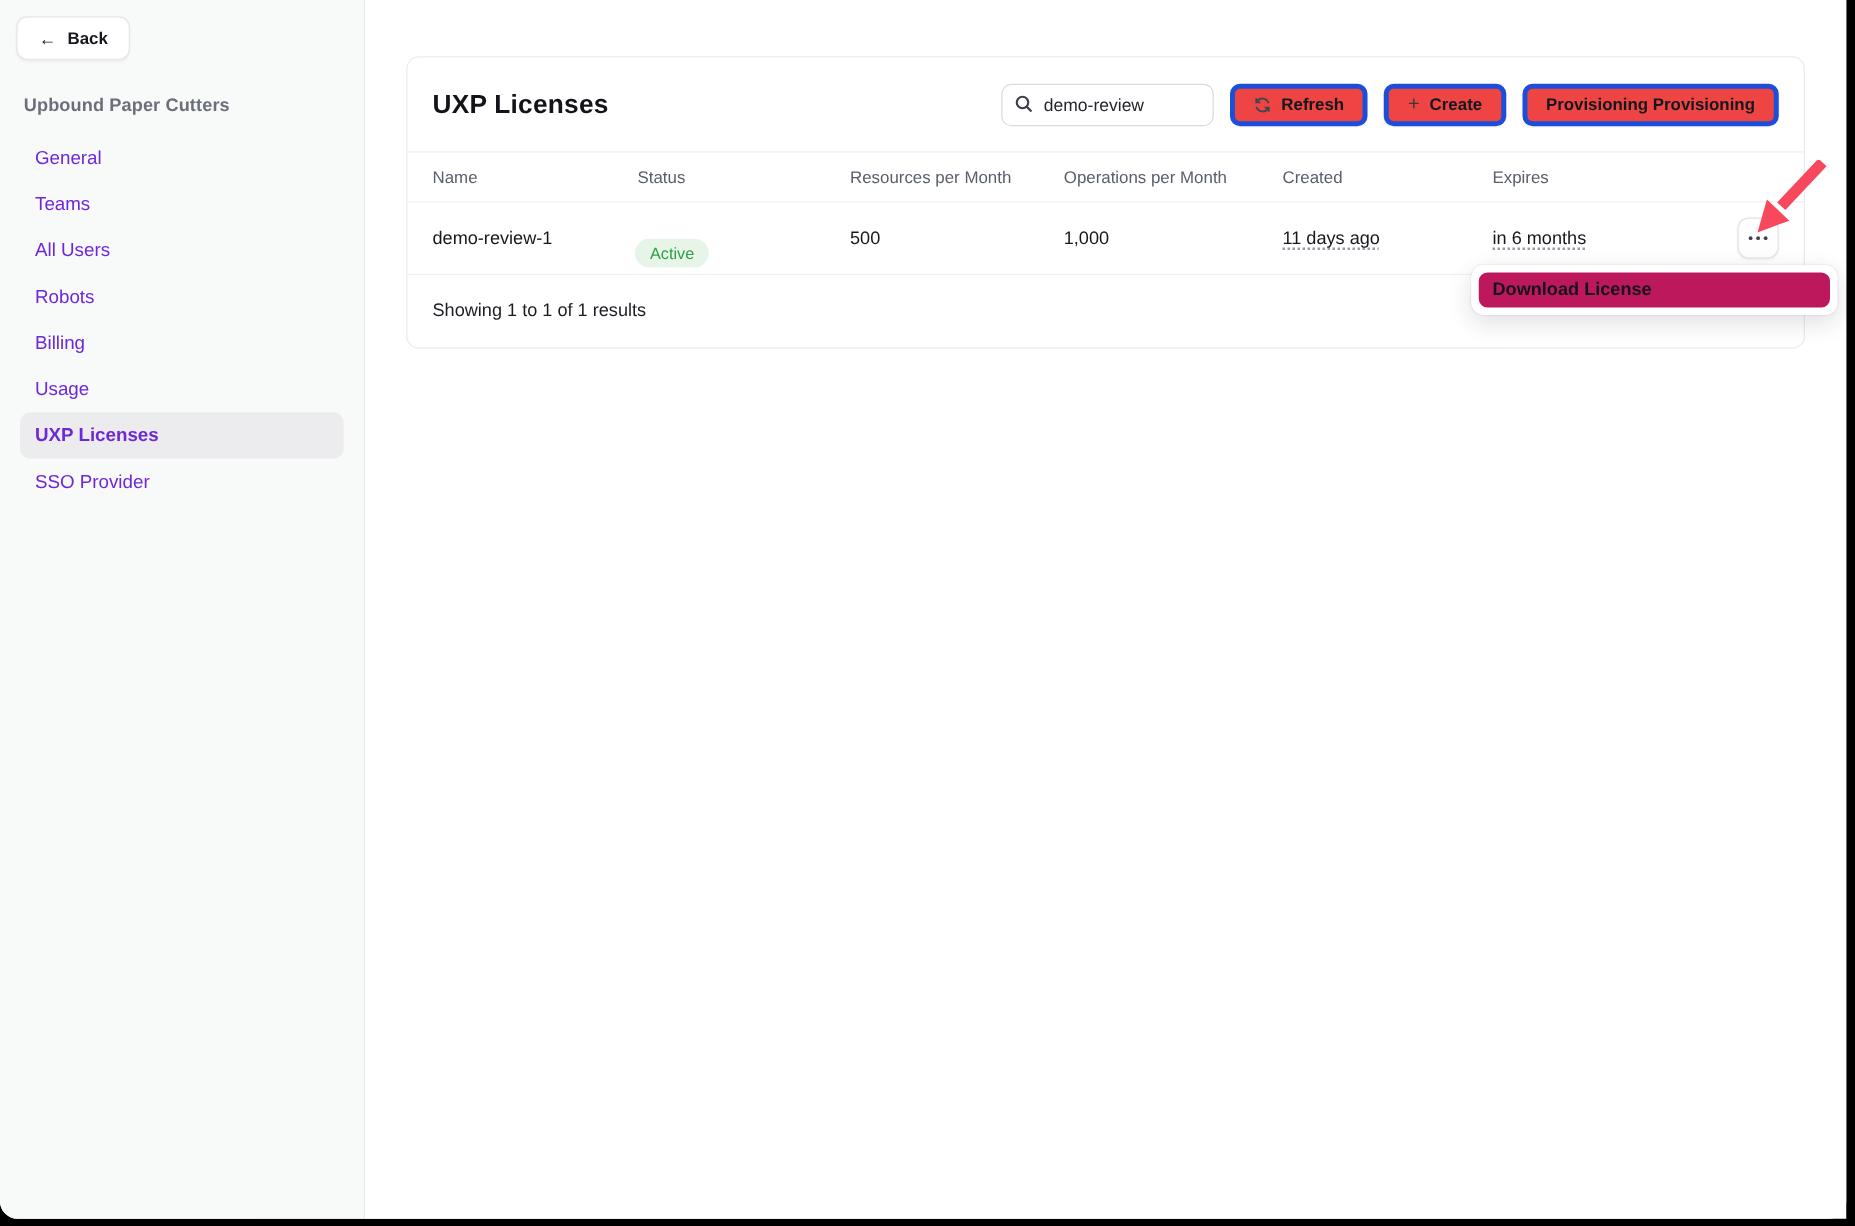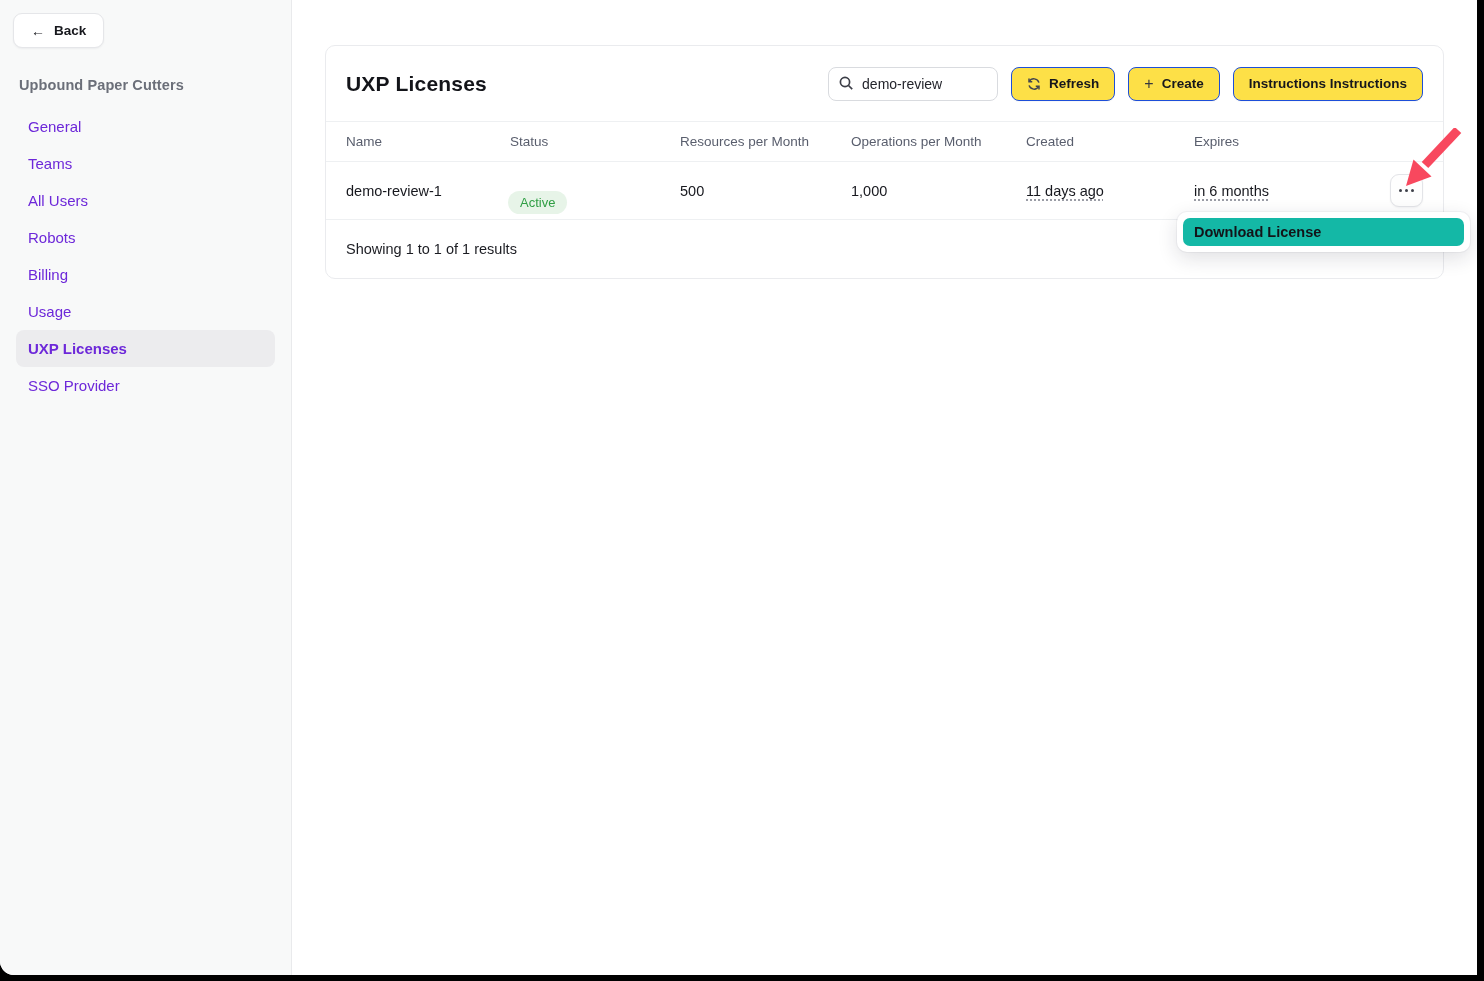--- a/index.html
+++ b/index.html
@@ -81,22 +81,22 @@
     font-size: 14px; color: #24252c;
     background: #fff; outline: none;
   }
   .search-icon {
     position: absolute; left: 10px; top: 8px;
     width: 16px; height: 16px; color: #3c3e47;
   }
   .btn {
     display: inline-flex; align-items: center; gap: 8px;
     height: 34px; padding: 0 15px;
-    background: #fde047;
-    border: 1px solid #1d4ed8; border-radius: 8px;
+    background: #ef4444;
+    border: 4px solid #1d4ed8; border-radius: 8px;
     font-family: "Liberation Sans", sans-serif;
     font-size: 13.5px; font-weight: 700; color: #16171c;
     cursor: pointer;
     box-shadow: 0 1px 1px rgba(20,20,40,.03);
   }
   .btn .ico { width: 14px; height: 14px; color: #43454e; }
   .plus-glyph { font-size: 16px; font-weight: 400; color: #36383f; line-height: 1; }
   
   .grid-row {
     display: grid;
@@ -145,21 +145,21 @@
   .dropdown {
     position: absolute; left: 1177px; top: 212px;
     width: 293px;
     background: #fff;
     border-radius: 10px;
     box-shadow: 0 0 0 1px rgba(30,30,50,.04), 0 6px 20px rgba(30,30,50,.14);
     padding: 6px;
     z-index: 20;
   }
   .dropdown-item {
-    background: #14b8a6;
+    background: #be185d;
     border-radius: 7px;
     padding: 6px 11px;
     font-size: 14.5px; font-weight: 700; color: #131419;
     cursor: pointer;
   }
   
   .annotation-arrow {
     position: absolute; left: 1398px; top: 128px;
     width: 66px; height: 64px;
     z-index: 30; pointer-events: none;
@@ -208,21 +208,21 @@
               <path d="M2.4 9.6 A6 6 0 0 0 13.4 10.8"></path>
               <polyline points="13.7,14.2 13.7,10.5 10,10.5" fill="none"></polyline>
             </svg>
             <span>Refresh</span>
           </button>
           <button class="btn">
             <span class="plus-glyph">+</span>
             <span>Create</span>
           </button>
           <button class="btn">
-            <span>Instructions Instructions</span>
+            <span>Provisioning Provisioning</span>
           </button>
         </div>
       </div>
 
       <div class="grid-row thead">
         <div>Name</div>
         <div>Status</div>
         <div>Resources per Month</div>
         <div>Operations per Month</div>
         <div>Created</div>

